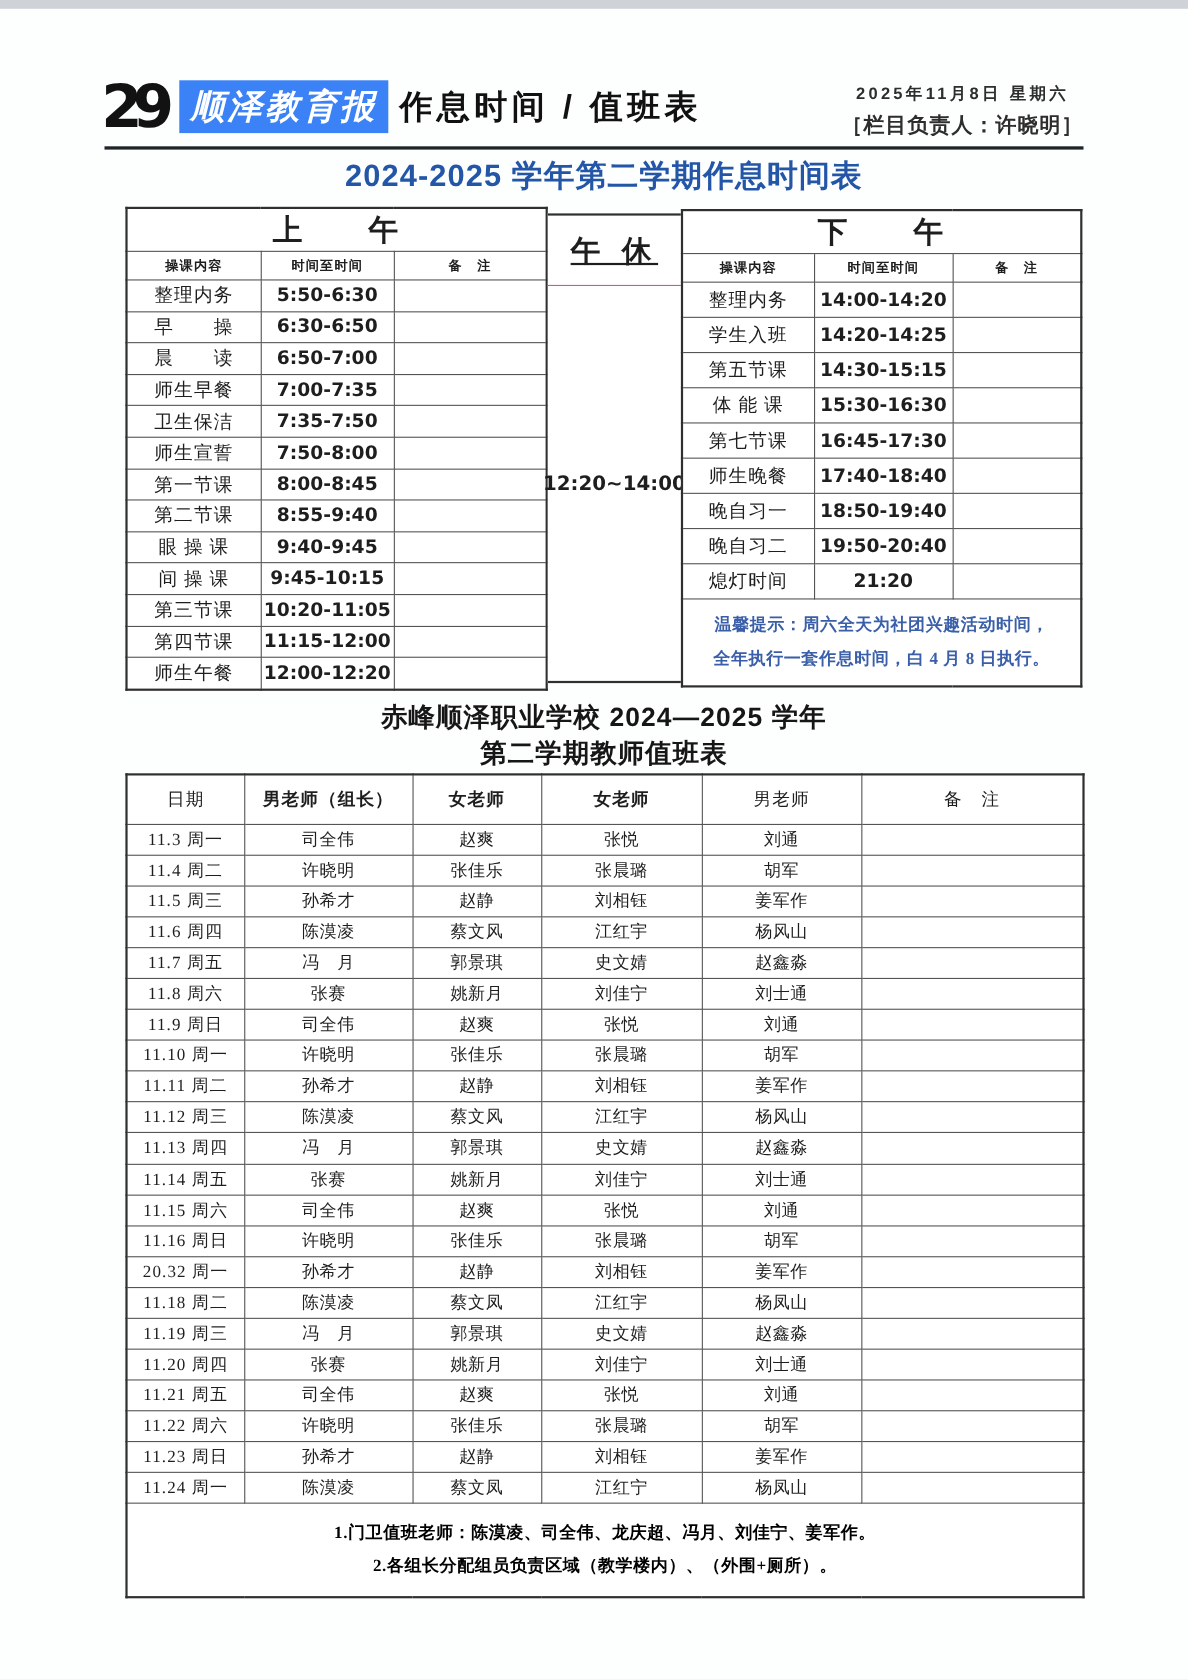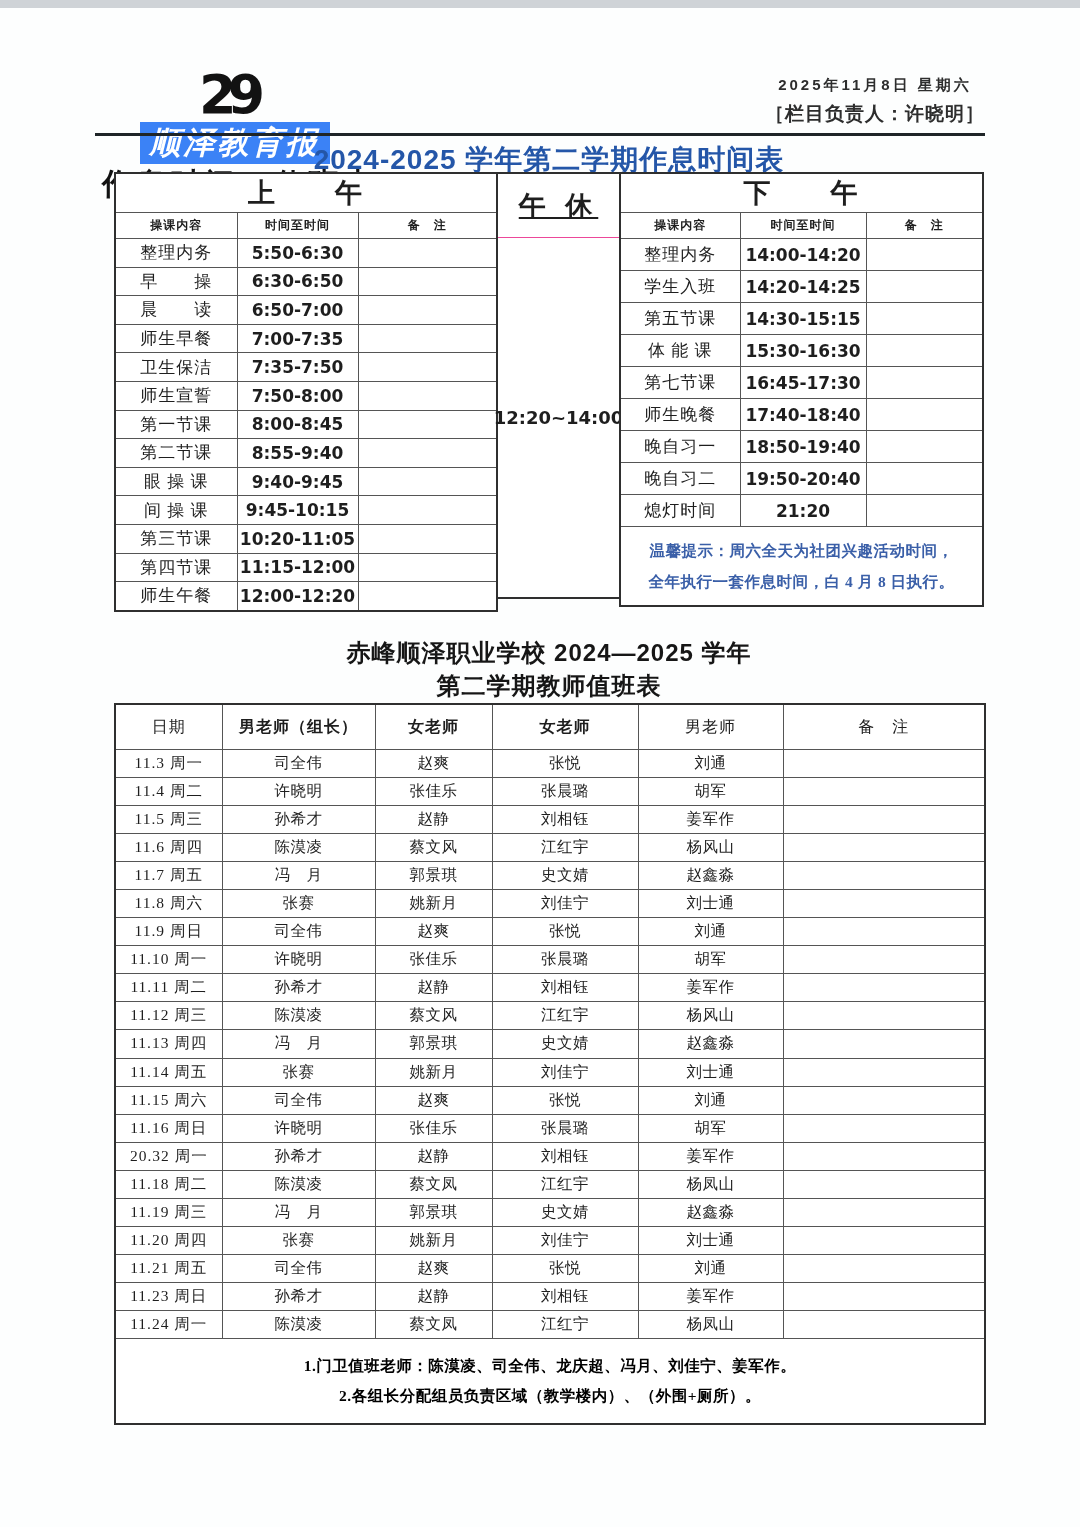--- a/index.html
+++ b/index.html
@@ -1,36 +1,36 @@
 <!DOCTYPE html>
 <html><head>
 <meta charset="utf-8">
 <style>
   html,body{margin:0;padding:0;background:#e9ebec;}
   .page{position:relative;width:1080px;height:1527px;margin:0 auto;background:#fdfefe;
         font-family:"Liberation Sans",sans-serif;color:#1e1e1e;overflow:hidden;}
   .edge-top{position:absolute;left:0;top:0;width:100%;height:8px;background:#cfd3d7;}
 
   
-  .masthead{position:absolute;left:92px;top:68px;height:58px;display:flex;align-items:center;flex-direction:column;}
+  .masthead{position:absolute;left:92px;top:68px;height:58px;display:flex;align-items:center;}
   .pagenum{font-size:54px;font-weight:900;letter-spacing:-9px;color:#121212;line-height:1;
            font-family:"DejaVu Sans",sans-serif;margin-right:14px;}
   .logo{background:#3b82f6;color:#fff;height:48px;display:flex;align-items:center;justify-content:center;
         padding:0 10px;font-family:"Liberation Serif",serif;font-weight:700;font-size:31px;
         letter-spacing:3px;font-style:italic;}
   .mast-title{font-size:30px;font-weight:800;letter-spacing:4px;margin-left:10px;color:#111;}
   .mast-right{position:absolute;right:95px;top:76px;text-align:center;color:#2d2d2d;}
   .mast-right .d1{font-size:15px;font-weight:700;letter-spacing:3px;}
   .mast-right .d2{font-size:19px;font-weight:600;letter-spacing:1px;margin-top:6px;}
   .rule{position:absolute;left:95px;top:133px;width:890px;height:3px;background:#1f2528;}
 
   
   .sched-title{position:absolute;left:114px;top:141px;width:870px;text-align:center;
                font-size:28px;font-weight:800;color:#2456a8;letter-spacing:1px;}
-  .sched-wrap{position:absolute;left:114px;top:172px;display:flex;align-items:flex-start;}
+  .sched-wrap{position:absolute;left:114px;top:188px;display:flex;align-items:center;}
   table.sched{border-collapse:collapse;table-layout:fixed;background:#fff;border:2px solid #2f2f2f;}
   table.sched th,table.sched td{border:1px solid #555;padding:0;text-align:center;
        vertical-align:middle;white-space:nowrap;overflow:hidden;}
   .section-h{height:38px;font-size:27px;font-weight:600;letter-spacing:2px;}
   tr.subhead th{height:25px;font-size:12px;font-weight:700;letter-spacing:1px;}
   .morning tbody td{height:27.6px;}
   .afternoon tbody td{height:31px;}
   td.c-act{font-family:"Liberation Serif",serif;font-size:17px;letter-spacing:1px;}
   td.c-time{font-family:"DejaVu Sans",sans-serif;font-weight:700;font-size:17px;margin-left:28px;}
   .noon{width:121px;border:2px solid #2f2f2f;border-left:none;border-right:none;background:#fff;}
@@ -415,20 +415,28 @@
           </tr>
           <tr>
             <td class="c-date">11.21 周五</td>
             <td class="c-name">司全伟</td>
             <td class="c-name">赵爽</td>
             <td class="c-name">张悦</td>
             <td class="c-name">刘通</td>
             <td class="c-note"></td>
           </tr>
           <tr>
+            <td class="c-date">11.22 周六</td>
+            <td class="c-name">许晓明</td>
+            <td class="c-name">张佳乐</td>
+            <td class="c-name">张晨璐</td>
+            <td class="c-name">胡军</td>
+            <td class="c-note"></td>
+          </tr>
+          <tr>
             <td class="c-date">11.23 周日</td>
             <td class="c-name">孙希才</td>
             <td class="c-name">赵静</td>
             <td class="c-name">刘相钰</td>
             <td class="c-name">姜军作</td>
             <td class="c-note"></td>
           </tr>
           <tr>
             <td class="c-date">11.24 周一</td>
             <td class="c-name">陈漠凌</td>

